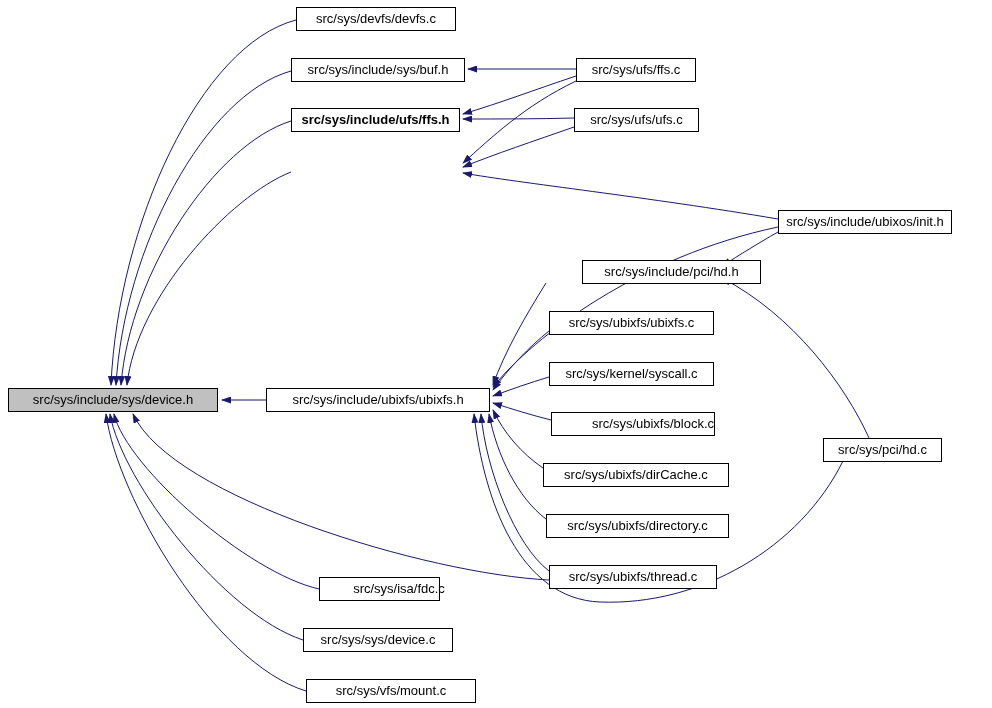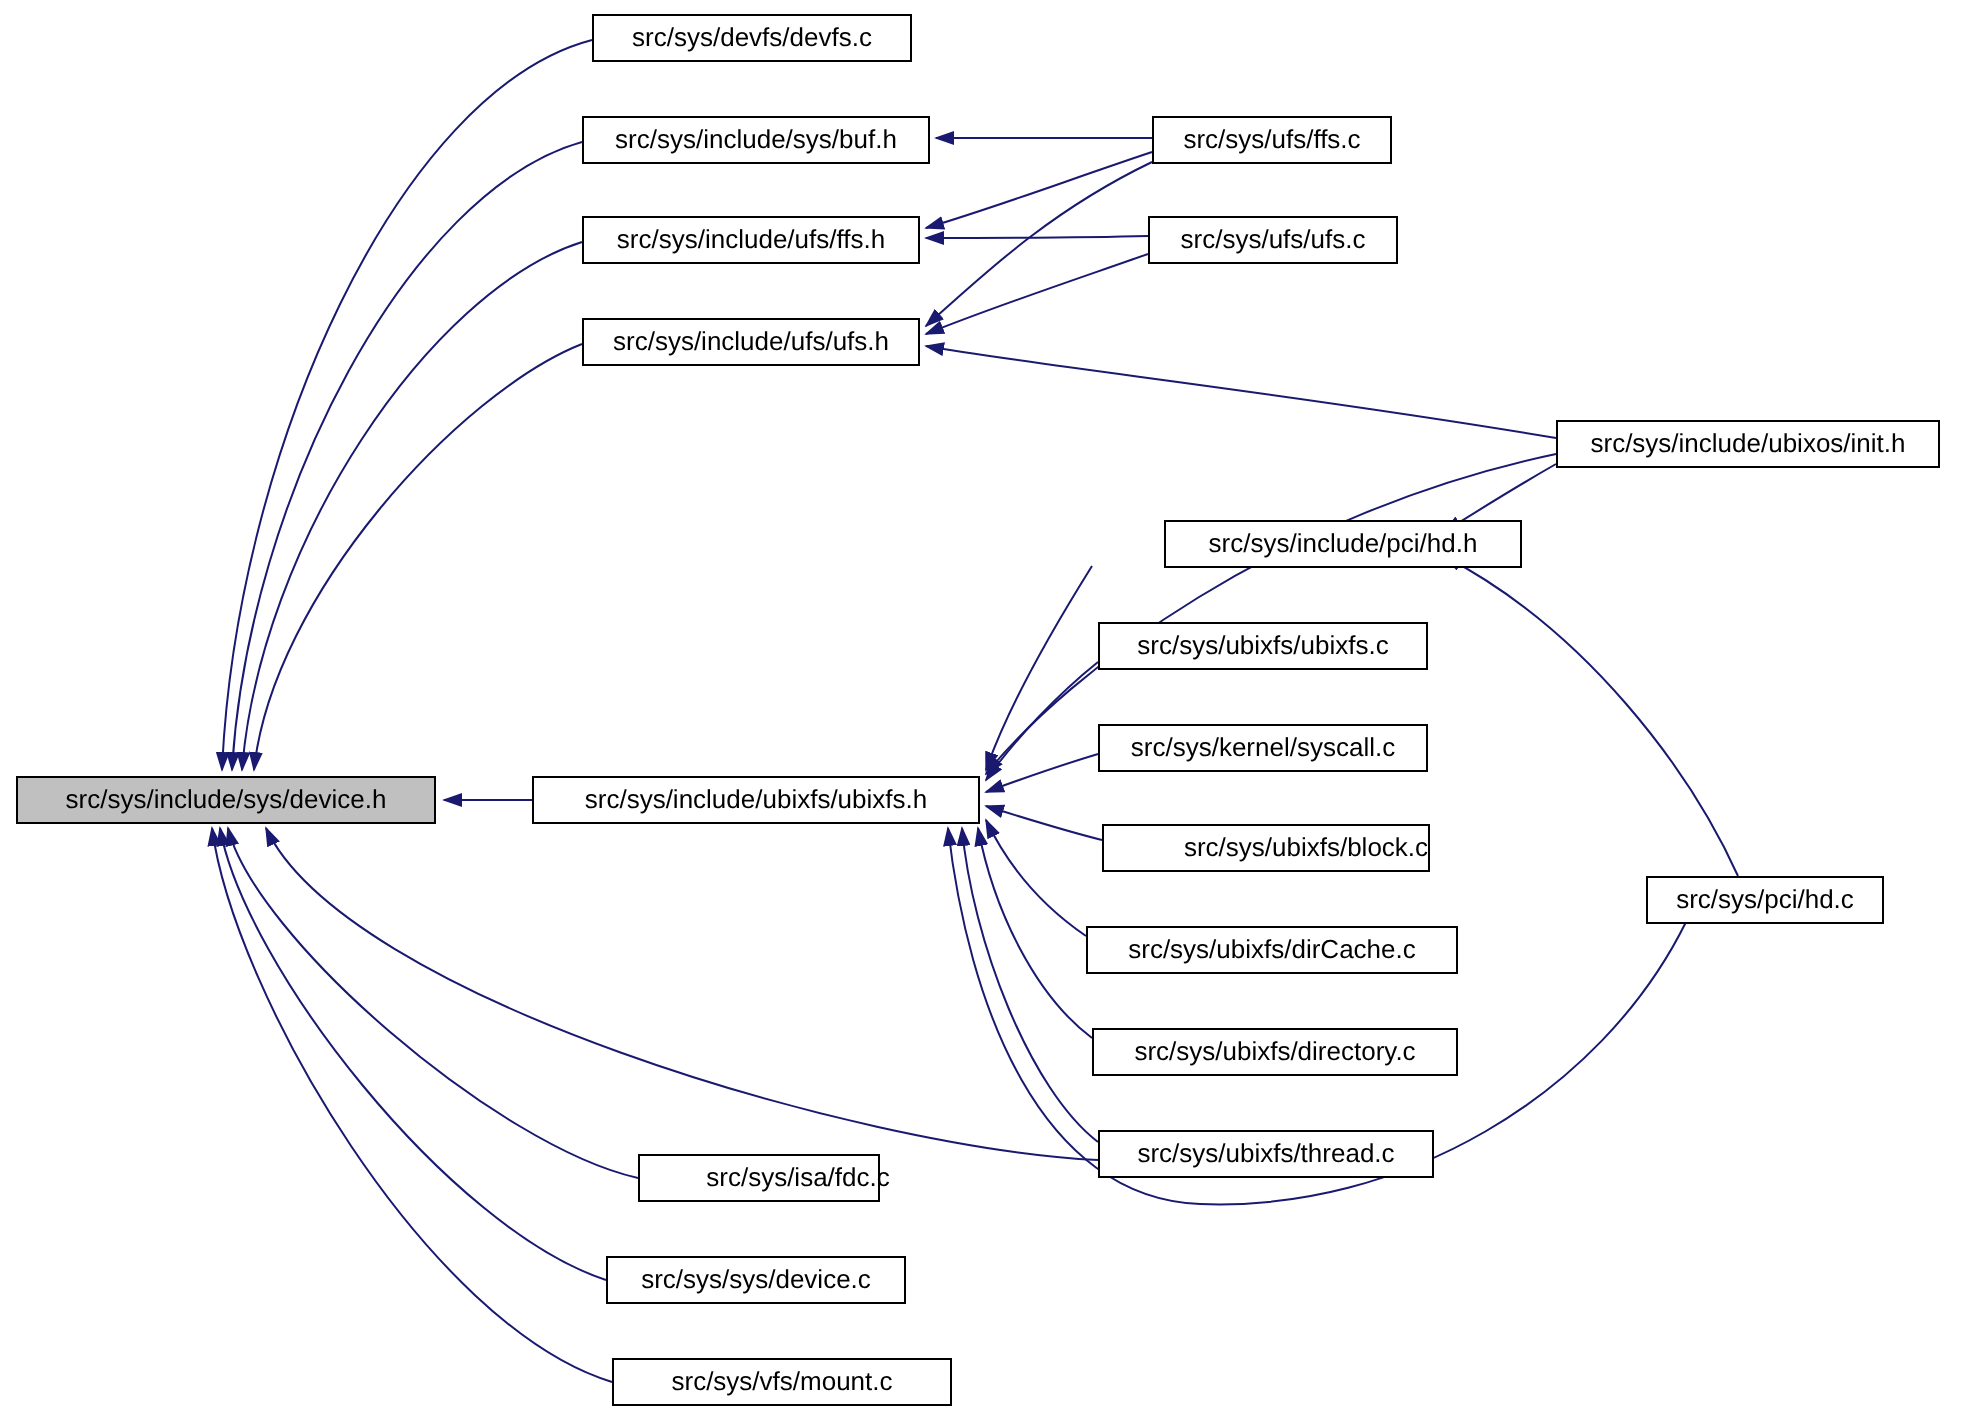--- a/index.html
+++ b/index.html
@@ -83,24 +83,23 @@
     <path class="edge" marker-end="url(#arrow)" d="M 551 420 C 531 415, 512 409, 493 403"></path>
     <path class="edge" marker-end="url(#arrow)" d="M 543 468 C 521 453, 504 433, 493 410"></path>
     <path class="edge" marker-end="url(#arrow)" d="M 546 519 C 518 498, 497 456, 489 414"></path>
     <path class="edge" marker-end="url(#arrow)" d="M 549 571 C 515 545, 486 470, 481 414"></path>
     <path class="edge" marker-end="url(#arrow)" d="M 843 461 C 800 548, 700 606, 600 602 C 520 599, 484 502, 474 414"></path>
   </svg>
 
   <div class="node" style="left:296px; top:7px;  width:160px;">src/sys/devfs/devfs.c</div>
   <div class="node" style="left:291px; top:58px; width:174px;">src/sys/include/sys/buf.h</div>
   <div class="node" style="left:576px; top:58px; width:120px;">src/sys/ufs/ffs.c</div>
-  <div class="node" style="left:291px; top:108px; width:169px;">src/sys/include/ufs/ffs.h</div>
+  <div class="node" style="left:291px; top:108px; width:169px;font-weight:bold;">src/sys/include/ufs/ffs.h</div>
   <div class="node" style="left:574px; top:108px; width:125px;">src/sys/ufs/ufs.c</div>
-  <div class="node" style="left:291px; top:159px; width:169px;">src/sys/include/ufs/ufs.h</div>
-  <div class="node" style="left:778px; top:210px; width:192px;">src/sys/include/ubixos/init.h</div>
+  <div class="node" style="left:778px; top:210px; width:174px;">src/sys/include/ubixos/init.h</div>
   <div class="node" style="left:546px; top:260px; width:179px;margin-left:36px;">src/sys/include/pci/hd.h</div>
   <div class="node" style="left:549px; top:311px; width:165px;">src/sys/ubixfs/ubixfs.c</div>
   <div class="node" style="left:549px; top:362px; width:165px;">src/sys/kernel/syscall.c</div>
   <div class="node root" style="left:8px; top:388px; width:210px;">src/sys/include/sys/device.h</div>
   <div class="node" style="left:266px; top:388px; width:224px;">src/sys/include/ubixfs/ubixfs.h</div>
   <div class="node" style="left:551px; top:412px; width:164px;padding-left:40px;">src/sys/ubixfs/block.c</div>
   <div class="node" style="left:543px; top:463px; width:186px;">src/sys/ubixfs/dirCache.c</div>
   <div class="node" style="left:546px; top:514px; width:183px;">src/sys/ubixfs/directory.c</div>
   <div class="node" style="left:823px; top:438px; width:119px;">src/sys/pci/hd.c</div>
   <div class="node" style="left:549px; top:565px; width:168px;">src/sys/ubixfs/thread.c</div>

